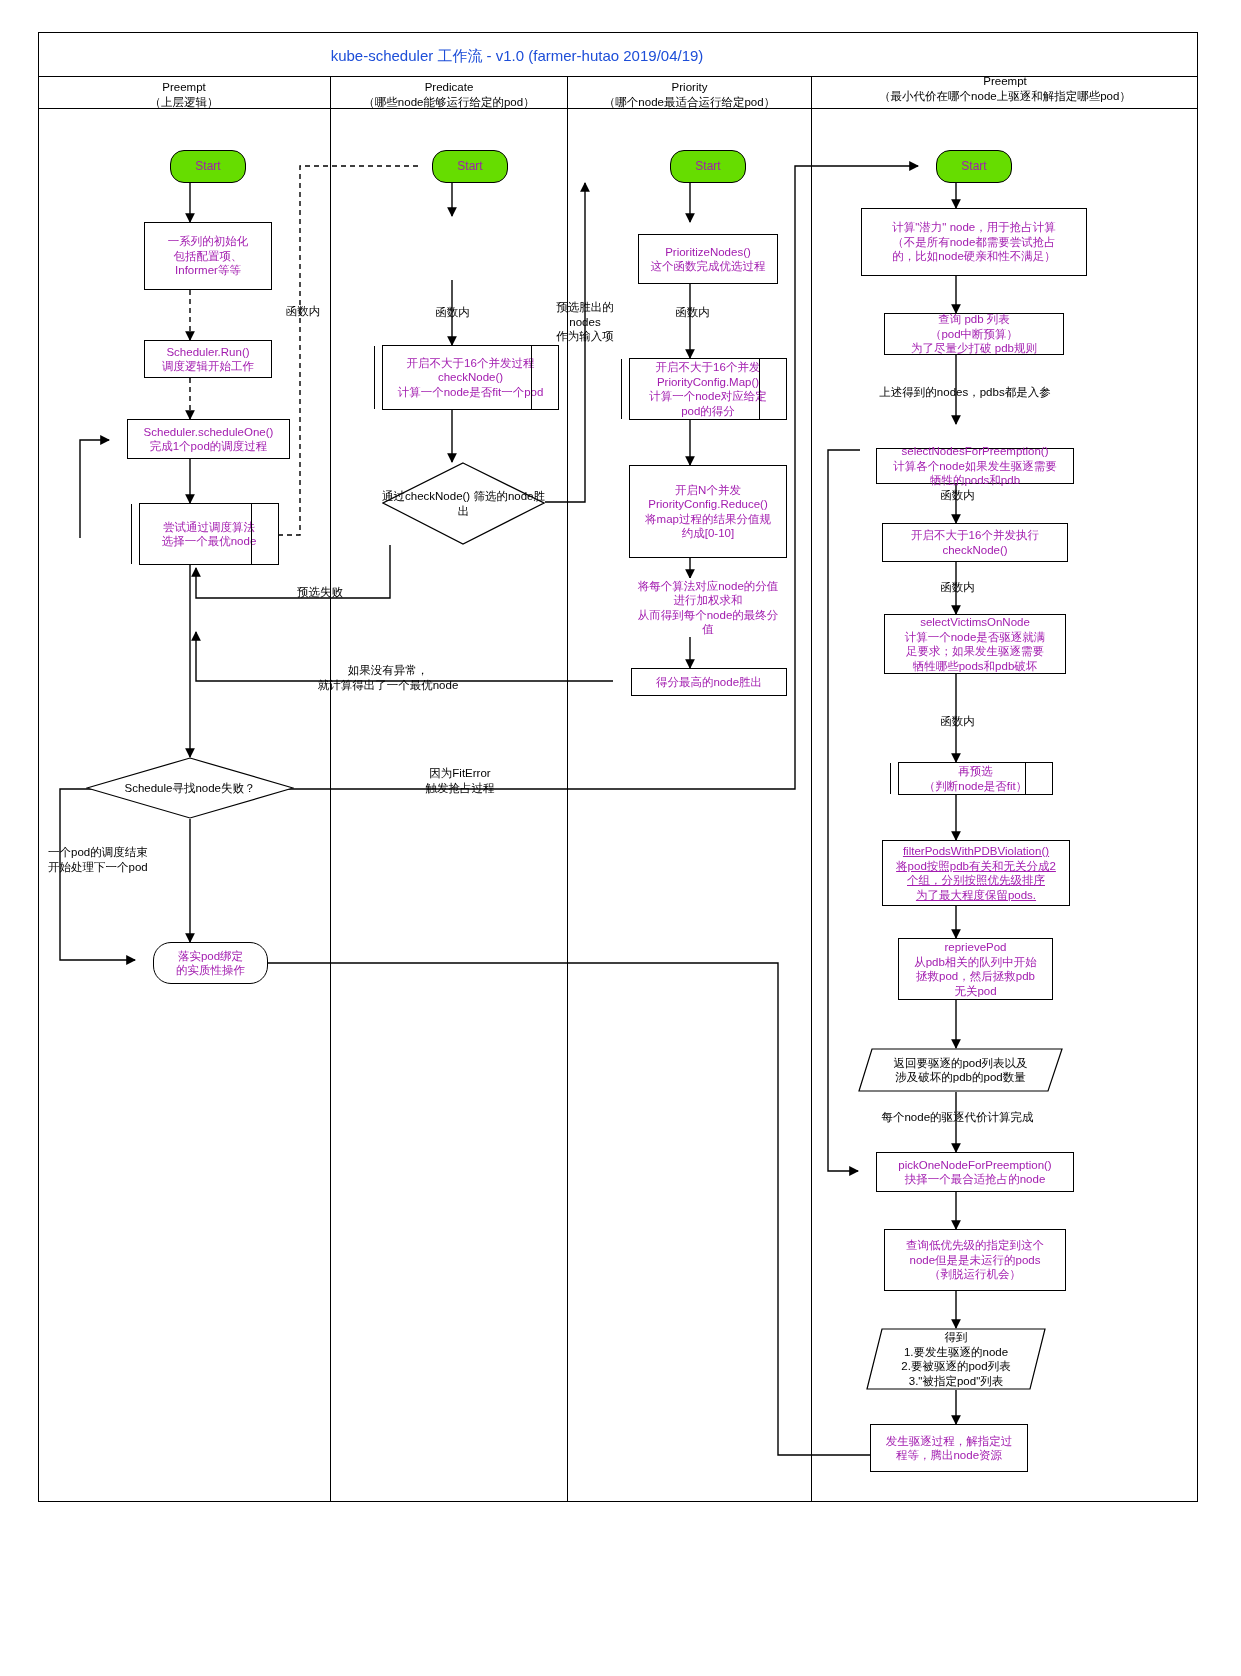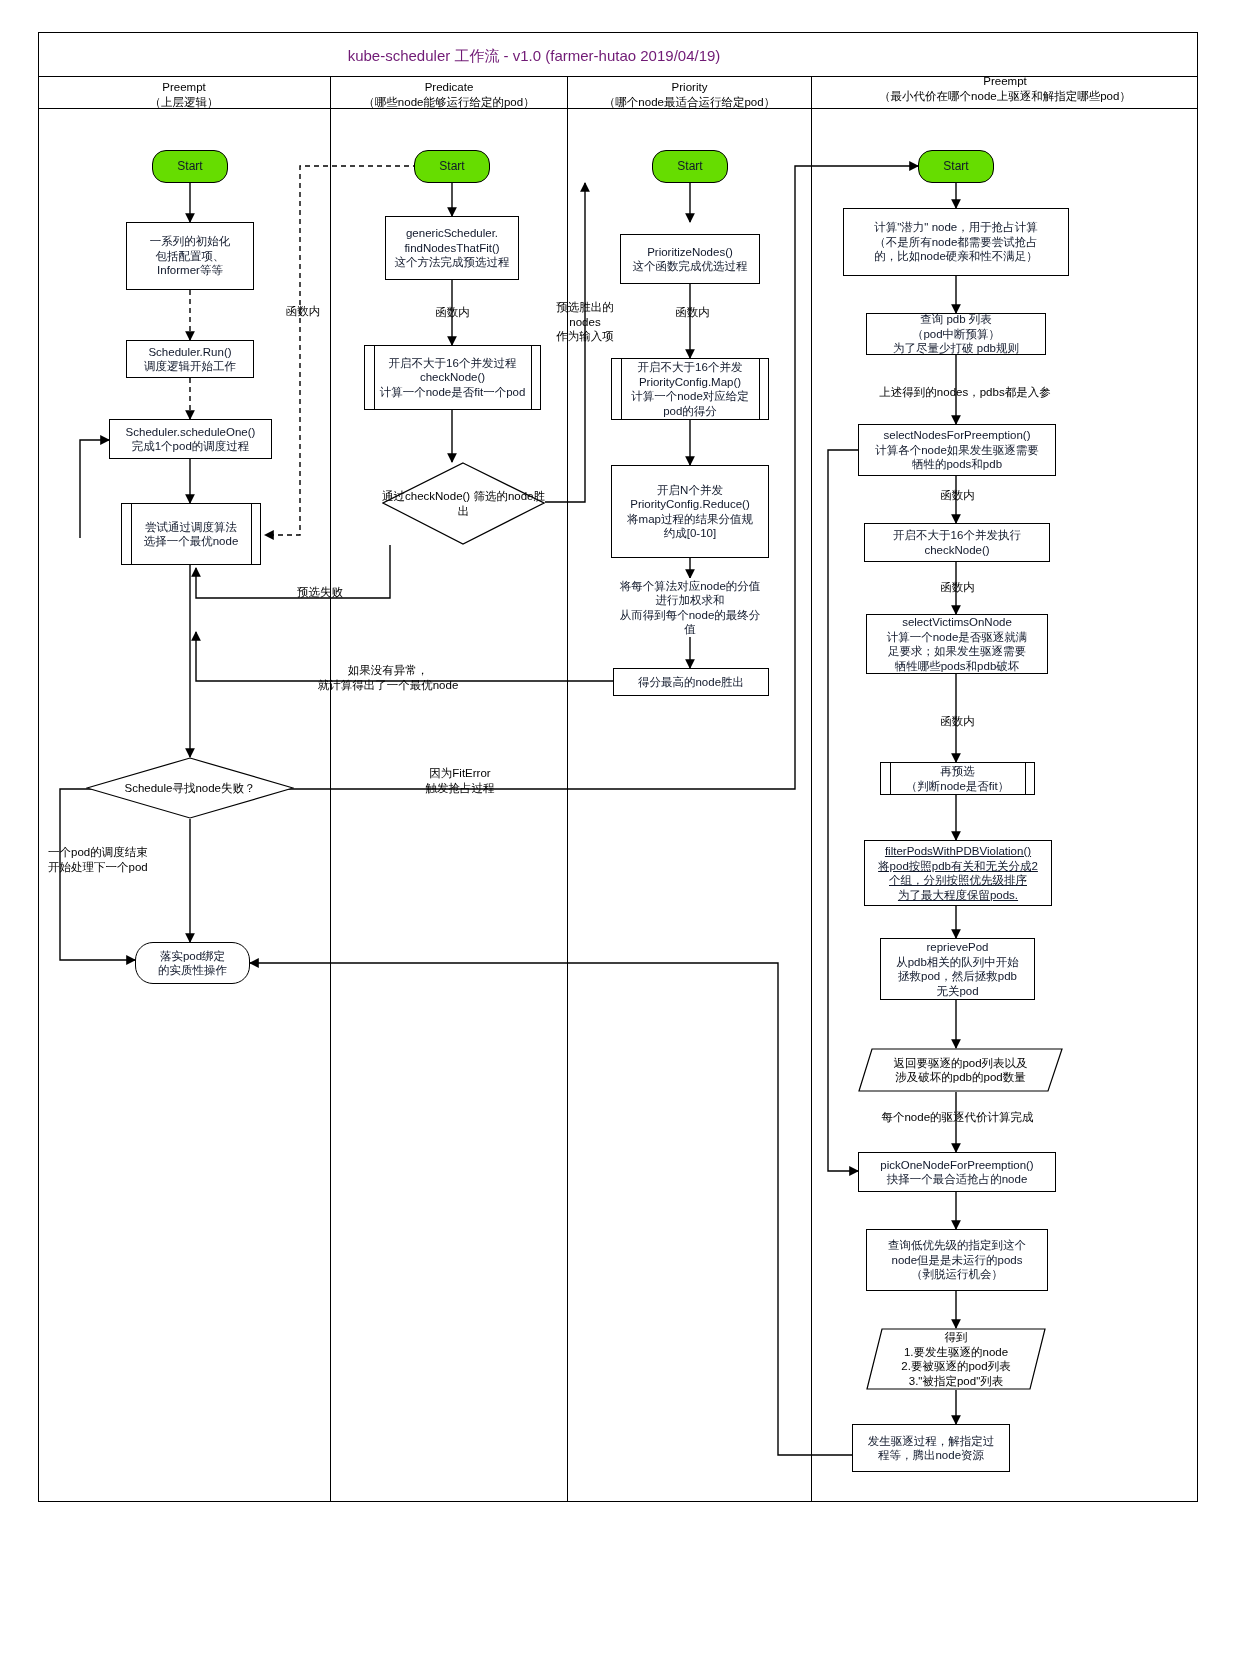--- a/index.html
+++ b/index.html
@@ -1,25 +1,25 @@
 <!DOCTYPE html>
 <html><head>
 <meta charset="utf-8">
 <style>
   html, body { margin:0; padding:0; background:#ffffff; }
   body { font-family:"Liberation Sans", sans-serif; }
   #page { position:relative; width:1241px; height:1676px; background:#fff; }
   .frame { position:absolute; left:38px; top:32px; width:1160px; height:1470px; border:1px solid #000; box-sizing:border-box; }
-  .title { position:absolute; left:38px; top:47px; width:992px; text-align:center; font-size:15px; color:#701a75; }
+  .title { position:absolute; left:21px; top:47px; width:992px; text-align:center; font-size:15px; color:#1d4ed8; }
   .hrule { position:absolute; background:#000; height:1px; }
   .vrule { position:absolute; background:#000; width:1px; }
   .lane-head { position:absolute; text-align:center; font-size:11.5px; line-height:15px; color:#000; }
   .node { position:absolute; box-sizing:border-box; border:1px solid #000; background:#fff;
-          font-size:11.5px; line-height:14.5px; color:#0f172a; text-align:center;
-          display:flex; align-items:center; justify-content:center; padding:2px 4px; }
+          font-size:11.5px; line-height:14.5px; color:#a21caf; text-align:center;
+          display:flex; align-items:center; justify-content:center; padding:2px 4px;margin-left:18px; }
   .start { background:#66dd00; border:1px solid #000; border-radius:14px; font-size:12px; }
   .diamond-wrap { position:absolute; }
   .diamond { position:absolute; left:0; top:0; width:100%; height:100%; }
   .diamond-label { position:absolute; left:0; top:0; width:100%; height:100%;
                    display:flex; align-items:center; justify-content:center;
                    font-size:11.5px; line-height:14.5px; text-align:center; color:#000; }
   .para-wrap { position:absolute; }
   .para { position:absolute; left:0; top:0; width:100%; height:100%; }
   .para-label { position:absolute; left:0; top:0; width:100%; height:100%;
                 display:flex; align-items:center; justify-content:center;
@@ -145,23 +145,20 @@
   <div class="edgelabel" style="left:258px; top:304px; width:90px; white-space:pre-line;">函数内</div>
   <div class="edgelabel" style="left:255px; top:585px; width:130px;">预选失败</div>
   <div class="edgelabel" style="left:248px; top:663px; width:280px; white-space:pre-line;">如果没有异常，
 就计算得出了一个最优node</div>
   <div class="edgelabel" style="left:48px; top:845px; width:180px; white-space:pre-line; text-align:left;">一个pod的调度结束
 开始处理下一个pod</div>
   <div class="edgelabel" style="left:370px; top:766px; width:180px; white-space:pre-line;">因为FitError
 触发抢占过程</div>
 
   <div class="node start" style="left:414px; top:150px; width:76px; height:33px;">Start</div>
-  <div class="node" style="left:385px; top:216px; width:134px; height:64px; white-space:pre-line;">genericScheduler.
-findNodesThatFit()
-这个方法完成预选过程</div>
   <div class="node" style="left:364px; top:345px; width:177px; height:65px; white-space:pre-line;">开启不大于16个并发过程
 checkNode()
 计算一个node是否fit一个pod</div>
   <div class="bar" style="left:374px; top:346px; width:1px; height:63px;"></div>
   <div class="bar" style="left:531px; top:346px; width:1px; height:63px;"></div>
 
   <div class="diamond-wrap" style="left:382px; top:462px; width:163px; height:83px;">
     <svg class="diamond" viewBox="0 0 163 83" preserveAspectRatio="none">
         <polygon points="81,1 162,41 81,82 1,41" fill="#fff" stroke="#000" stroke-width="1.2"></polygon>
       </svg>
@@ -196,21 +193,21 @@
 
   <div class="edgelabel" style="left:640px; top:305px; width:105px;">函数内</div>
 
   <div class="node start" style="left:918px; top:150px; width:76px; height:33px;">Start</div>
   <div class="node" style="left:843px; top:208px; width:226px; height:68px; white-space:pre-line;">计算"潜力" node，用于抢占计算
 （不是所有node都需要尝试抢占
 的，比如node硬亲和性不满足）</div>
   <div class="node" style="left:866px; top:313px; width:180px; height:42px; white-space:pre-line;">查询 pdb 列表
 （pod中断预算）
 为了尽量少打破 pdb规则</div>
-  <div class="node" style="left:858px; top:424px; width:198px; height:52px; white-space:pre-line;">selectNodesForPreemption()
+  <div class="node" style="left:858px; top:448px; width:198px; height:36px; white-space:pre-line;">selectNodesForPreemption()
 计算各个node如果发生驱逐需要
 牺牲的pods和pdb</div>
   <div class="node" style="left:864px; top:523px; width:186px; height:39px; white-space:pre-line;">开启不大于16个并发执行
 checkNode()</div>
   <div class="node" style="left:866px; top:614px; width:182px; height:60px; white-space:pre-line;">selectVictimsOnNode
 计算一个node是否驱逐就满
 足要求；如果发生驱逐需要
 牺牲哪些pods和pdb破坏</div>
 
   <div class="node" style="left:880px; top:762px; width:155px; height:33px; white-space:pre-line;">再预选

